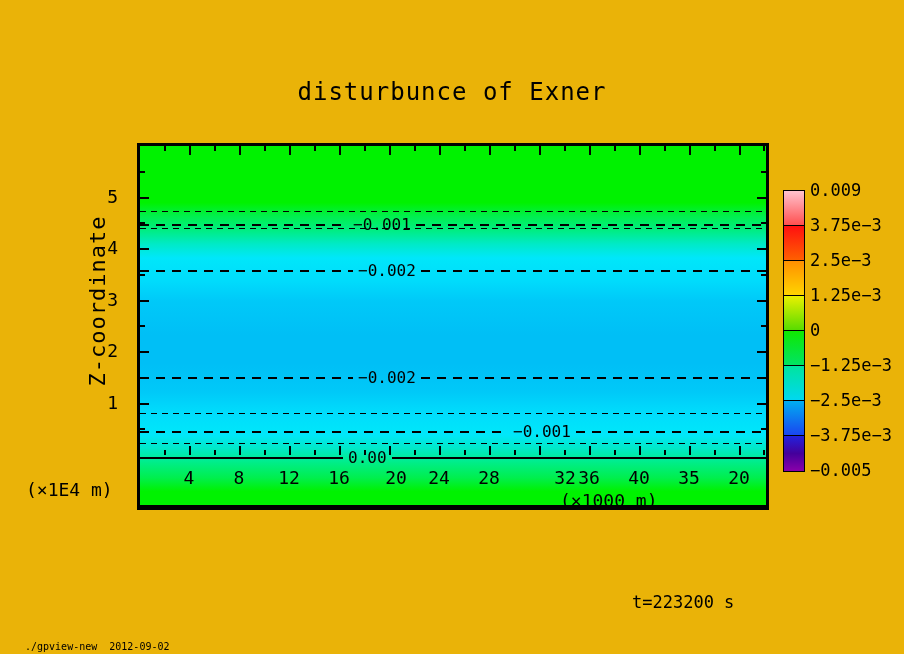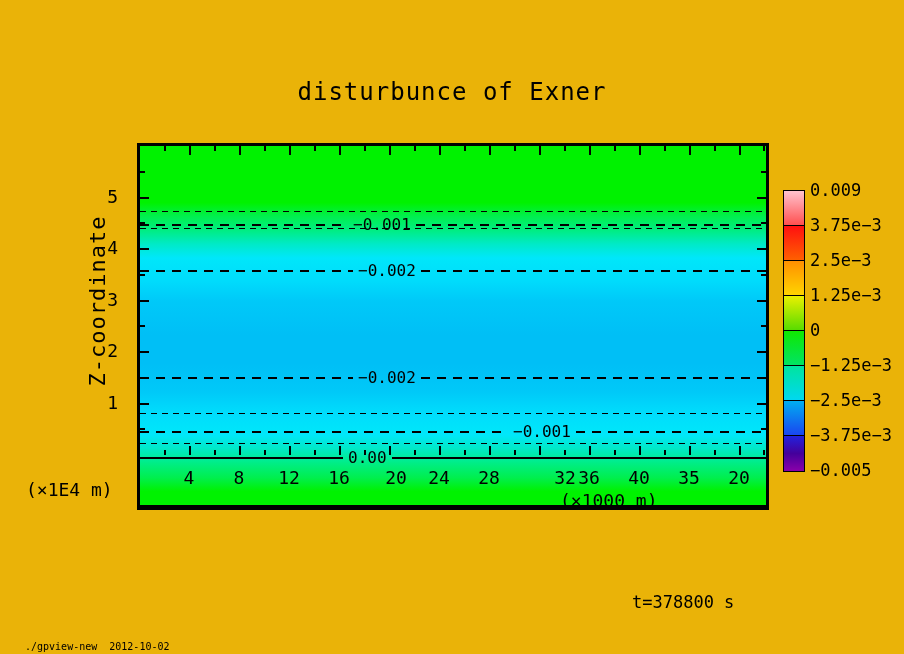--- a/index.html
+++ b/index.html
@@ -206,17 +206,17 @@
       <div class="cblabel" style="top: 215px;">3.75e−3</div>
       <div class="cblabel" style="top: 250px;">2.5e−3</div>
       <div class="cblabel" style="top: 285px;">1.25e−3</div>
       <div class="cblabel" style="top: 320px;">0</div>
       <div class="cblabel" style="top: 355px;">−1.25e−3</div>
       <div class="cblabel" style="top: 390px;">−2.5e−3</div>
       <div class="cblabel" style="top: 425px;">−3.75e−3</div>
       <div class="cblabel" style="top: 460px;">−0.005</div>
     </div>
 
-  <div class="time-note">t=378800 s</div>
-
-  <div class="footer left">./gpview-new  2012-10-02</div>
+  <div class="time-note">t=223200 s</div>
+
+  <div class="footer left">./gpview-new  2012-09-02</div>
 
 </div>
 
 </body></html>

